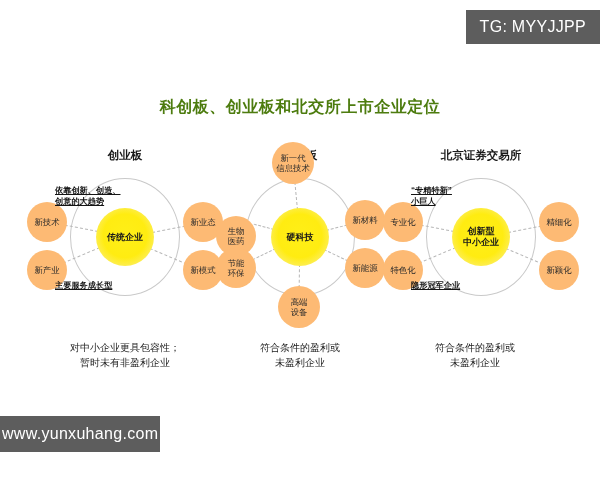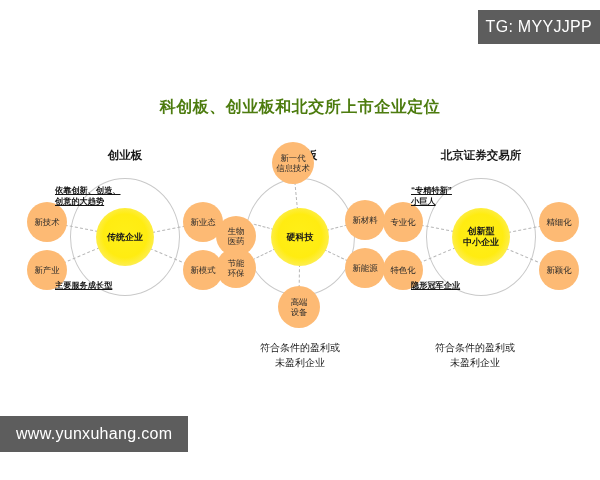--- a/index.html
+++ b/index.html
@@ -9,22 +9,22 @@
     overflow:hidden;position:relative;
   }
   .canvas{position:absolute;left:0;top:0;width:600px;height:480px;}
 
   
   .wm{
     position:absolute;background:#5d5d5d;color:#ffffff;
     display:flex;align-items:center;justify-content:center;
     letter-spacing:.3px;
   }
-  #wm-tg{right:0;top:10px;height:34px;padding:0 8px;font-size:16px;}
-  #wm-site{left:0;bottom:28px;height:36px;padding:0 16px;font-size:16px;}
+  #wm-tg{right:0;top:10px;height:34px;padding:0 14px;font-size:16px;}
+  #wm-site{left:0;bottom:28px;height:36px;padding:0 2px;font-size:16px;}
 
   
   #page-title{
     position:absolute;left:0;top:97px;width:600px;text-align:center;
     font-size:16px;font-weight:bold;color:#4d7c0f;letter-spacing:.5px;
   }
 
   
   .cluster{position:absolute;top:140px;width:200px;height:200px;}
   #cluster-0{left:25px;}
@@ -180,19 +180,21 @@
       </div>
       <div class="band top">
         <span>“专精特新”</span>
         <span>小巨人</span>
       </div>
       <div class="band bottom">
         <span>隐形冠军企业</span>
       </div>
     </div>
 
+  <div class="caption" id="caption-0">对中小企业更具包容性；
+暂时未有非盈利企业</div>
   <div class="caption" id="caption-1">符合条件的盈利或
 未盈利企业</div>
   <div class="caption" id="caption-2">符合条件的盈利或
 未盈利企业</div>
 
   <div class="wm" id="wm-site">www.yunxuhang.com</div>
 </div>
 
 </body></html>

